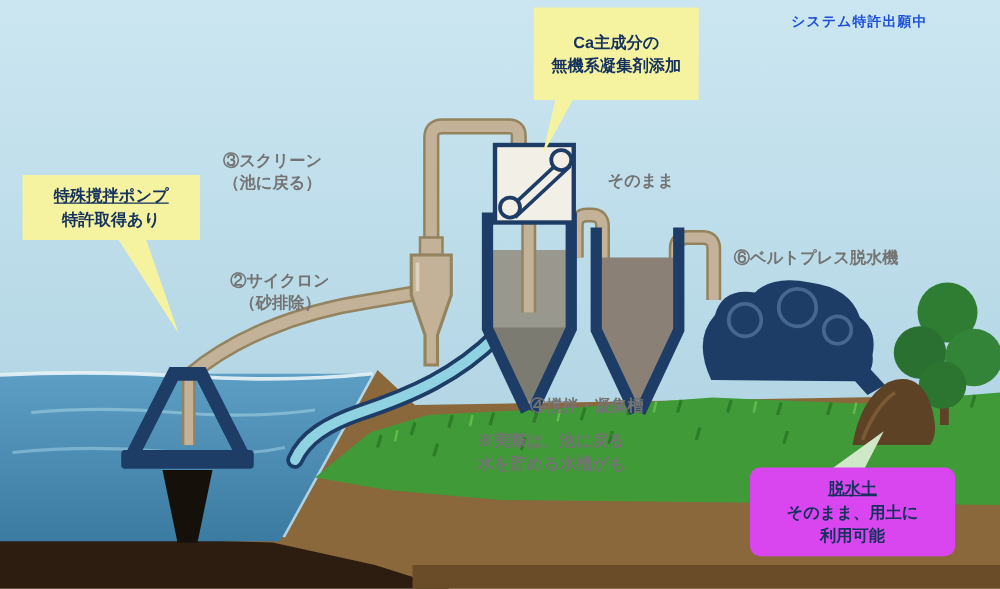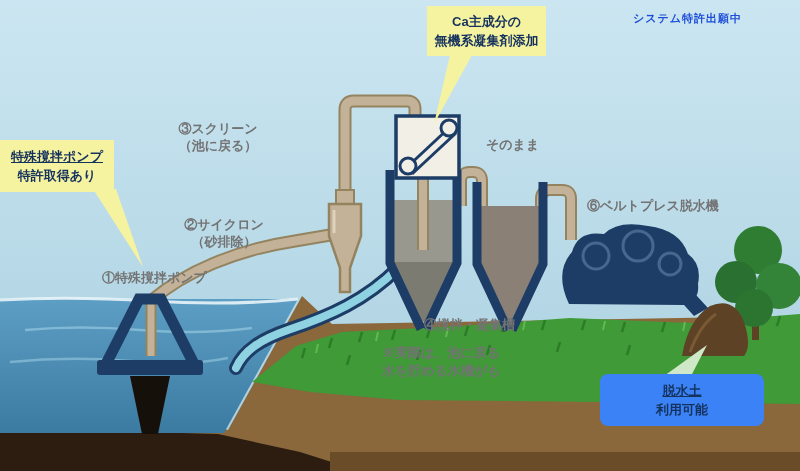--- a/index.html
+++ b/index.html
@@ -11,21 +11,21 @@
   .stage > svg { position:absolute; left:0; top:0; }
   .lbl {
     position:absolute; color:#737373; font-weight:700; font-size:13px;
     line-height:17px; white-space:nowrap;
   }
   .callout {
     position:absolute; text-align:center; color:#15325e; font-weight:700;
     font-size:13px; line-height:19px;
   }
   .callout.yellow { background:#f6f3a0; }
-  .callout.green  { background:#3b82f6; border-radius:8px; }
+  .callout.green  { background:#d946ef; border-radius:8px; }
   .u { text-decoration:underline; }
   .title-txt { letter-spacing:1px; font-size:11px; color:#1d4ed8; }
 </style>
 </head>
 <body>
 
 <div class="stage">
 
   <svg viewBox="0 0 800 471" width="800" height="471">
     <defs>
@@ -127,51 +127,51 @@
 
     <g>
       <polygon points="450,55 472,55 434,124" fill="#f6f3a0"></polygon>
       <polygon points="93,189 116,189 143,267" fill="#f6f3a0"></polygon>
       <polygon points="664,376 691,376 707,345" fill="#cfe9c8"></polygon>
     </g>
   </svg>
 
   <div class="lbl title-txt" style="left:633px; top:10px;">システム特許出願中</div>
 
-  <div class="callout yellow" style="left:427px; top:6px; width:119px; padding:6px 2px;">
+  <div class="callout yellow" style="left:427px; top:6px; width:132px; padding:18px 2px;">
     <div>Ca主成分の</div>
     <div>無機系凝集剤添加</div>
   </div>
 
-  <div class="callout yellow" style="left:0; top:140px; width:114px; padding:7px 2px;">
+  <div class="callout yellow" style="left:18px; top:140px; width:142px; padding:7px 2px;">
     <div class="u">特殊撹拌ポンプ</div>
     <div>特許取得あり</div>
   </div>
 
   <div class="lbl" style="left:170px; top:120px; width:96px; text-align:center;">
     <div>③スクリーン</div>
     <div>（池に戻る）</div>
   </div>
 
   <div class="lbl" style="left:176px; top:216px; width:96px; text-align:center;">
     <div>②サイクロン</div>
     <div>（砂排除）</div>
   </div>
 
-  <div class="lbl" style="left:102px; top:269px;">①特殊撹拌ポンプ</div>
 
   <div class="lbl" style="left:486px; top:136px;">そのまま</div>
 
   <div class="lbl" style="left:587px; top:197px;">⑥ベルトプレス脱水機</div>
 
   <div class="lbl" style="left:388px; top:316px;margin-left:36px;">④撹拌・凝集槽</div>
 
   <div class="lbl" style="left:382px; top:344px; line-height:18px;">
     <div>※実際は、池に戻る</div>
     <div>水を貯める水槽がも</div>
   </div>
 
   <div class="callout green" style="left:600px; top:374px; width:164px; padding:7px 2px;">
     <div class="u">脱水土</div>
+    <div>そのまま、用土に</div>
     <div>利用可能</div>
   </div>
 
 </div>
 
 </body></html>

